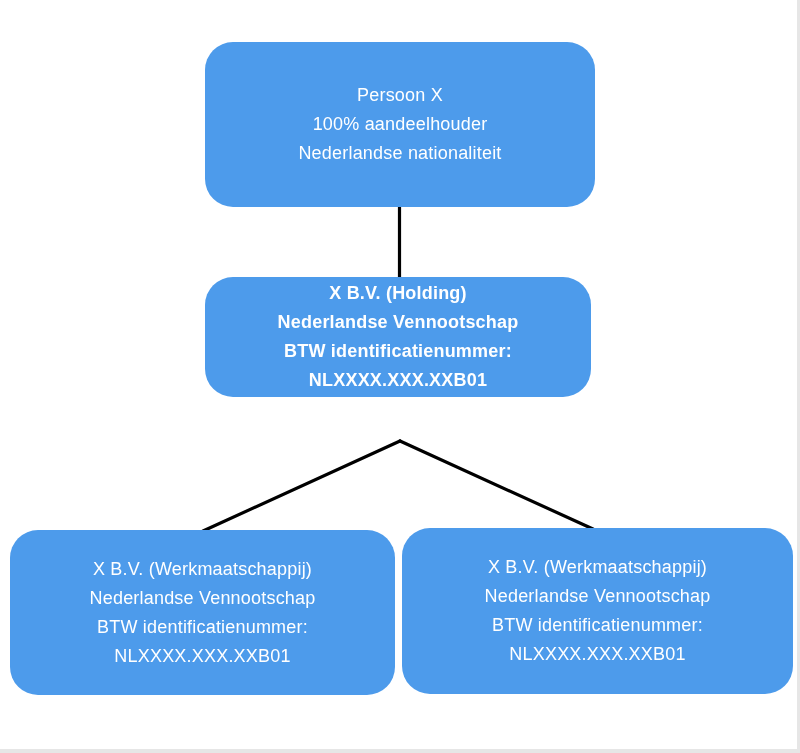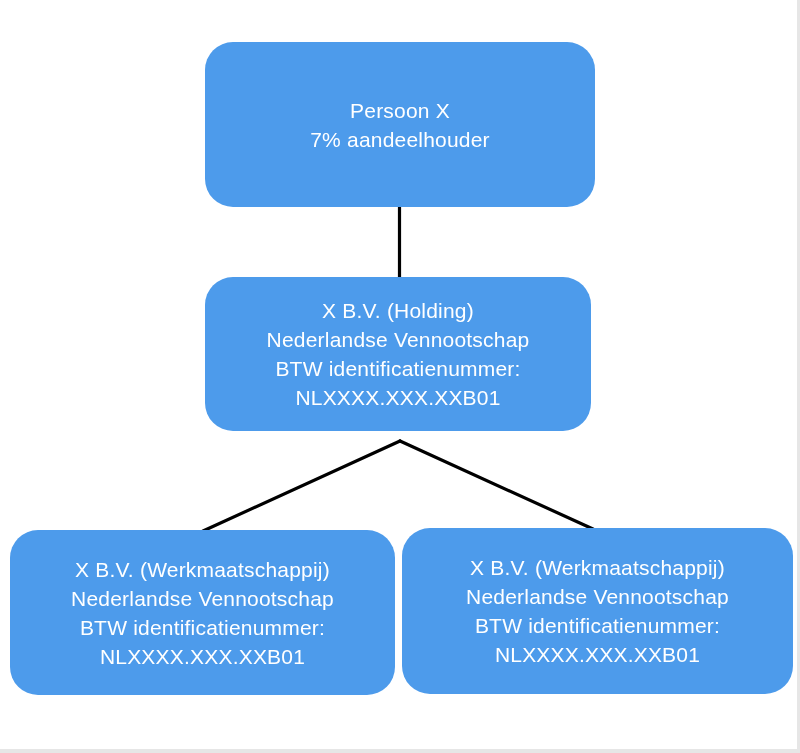--- a/index.html
+++ b/index.html
@@ -34,46 +34,47 @@
   .node {
     position: absolute;
     background: var(--node-fill, #4d9beb);
     color: var(--node-text, #ffffff);
     border-radius: 28px;
     display: flex;
     flex-direction: column;
     justify-content: center;
     align-items: center;
     text-align: center;
-    font-size: 21px;
+    font-size: 18px;
     line-height: 29px;
     letter-spacing: 0.2px;
     padding: 8px 10px;
     box-sizing: border-box;
   }
   .node-person  { left: 205px; top: 42px;  width: 390px; height: 165px; }
-  .node-holding { left: 205px; top: 277px; width: 386px; height: 154px; }
+  .node-holding { left: 205px; top: 277px; width: 386px; height: 120px; font-weight: bold; }
   .node-werk1   { left: 10px;  top: 530px; width: 385px; height: 165px; }
   .node-werk2   { left: 402px; top: 528px; width: 391px; height: 166px; }
   .node-line { white-space: nowrap; }
 </style>
 </head>
 <body>
 
 <div class="canvas">
 
   <svg class="connectors" viewBox="0 0 800 753" xmlns="http://www.w3.org/2000/svg">
     <line x1="399.5" y1="206" x2="399.5" y2="278"></line>
     <line x1="400" y1="441" x2="203" y2="531"></line>
     <line x1="400" y1="441" x2="593" y2="529"></line>
   </svg>
 
   <div class="node node-person">
     <div class="node-line">Persoon X</div>
-    <div class="node-line">7% aandeelhouder</div>
+    <div class="node-line">100% aandeelhouder</div>
+    <div class="node-line">Nederlandse nationaliteit</div>
   </div>
 
   <div class="node node-holding">
     <div class="node-line">X B.V. (Holding)</div>
     <div class="node-line">Nederlandse Vennootschap</div>
     <div class="node-line">BTW identificatienummer:</div>
     <div class="node-line">NLXXXX.XXX.XXB01</div>
   </div>
 
   <div class="node node-werk1">

